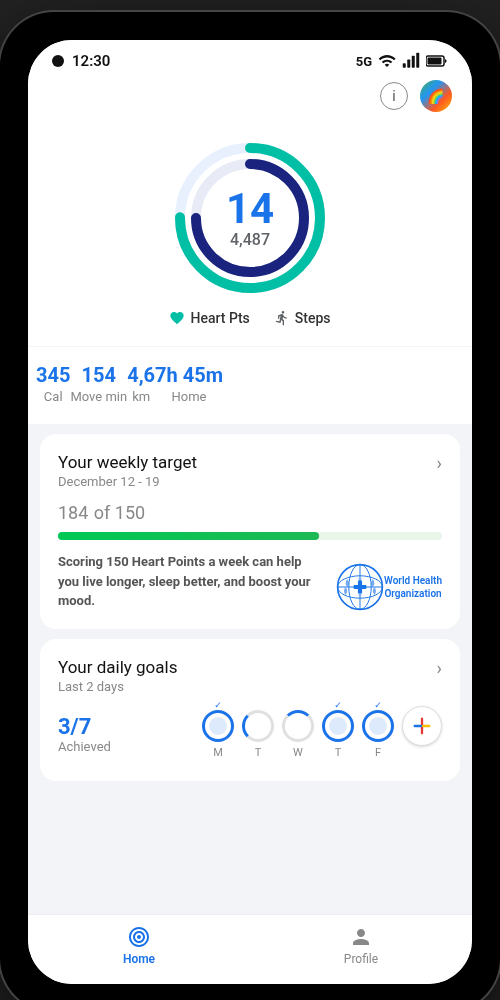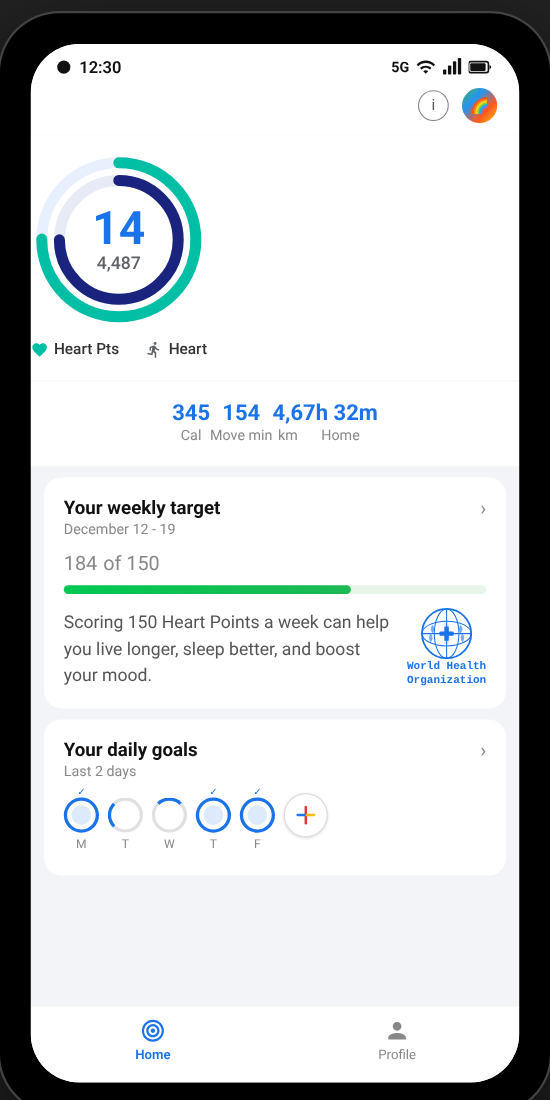--- a/index.html
+++ b/index.html
@@ -82,20 +82,21 @@
       padding: 0;
       background: #f2f4f7;
     }
     .scroll-area::-webkit-scrollbar { display: none; }
 
     
     .ring-section {
       background: #fff;
       display: flex;
       flex-direction: column;
+      align-items: center;
       padding: 16px 0 20px 0;
     }
     .ring-container {
       position: relative;
       width: 160px;
       height: 160px;
       margin-bottom: 12px;
     }
     .ring-container svg {
       width: 160px; height: 160px;
@@ -125,21 +126,21 @@
     }
     .legend-item {
       display: flex; align-items: center; gap: 5px;
       font-size: 14px; color: #333; font-weight: 500;
     }
 
     
     .stats-row {
       background: #fff;
       display: flex;
-      justify-content: center;
+      justify-content: flex-start;
       padding: 16px 8px 20px 8px;
       margin-top: 1px;
     }
     .stat-item { text-align: center; }
     .stat-value {
       font-size: 20px;
       font-weight: 700;
       color: #1a73e8;
     }
     .stat-label { font-size: 13px; color: #888; margin-top: 2px; }
@@ -149,21 +150,21 @@
       background: #fff;
       border-radius: 16px;
       margin: 10px 12px;
       padding: 18px 18px 18px 18px;
     }
     .card-header {
       display: flex;
       justify-content: space-between;
       align-items: flex-start;
     }
-    .card-title { font-size: 17px; font-weight: 700; color: #111; }
+    .card-title { font-size: 17px; font-weight: 400; color: #111; }
     .card-subtitle { font-size: 13px; color: #888; margin-top: 2px; }
     .chevron { font-size: 18px; color: #888; }
 
     
     .target-count {
       font-size: 22px;
       font-weight: 700;
       color: #1a73e8;
       margin-top: 10px;
     }
@@ -180,32 +181,32 @@
       background: linear-gradient(90deg, #00c853, #1db954);
       border-radius: 4px;
     }
     .target-bottom {
       display: flex;
       justify-content: space-between;
       align-items: flex-end;
       gap: 12px;
     }
     .target-desc {
-      font-size: 16px;
+      font-size: 13px;
       color: #555;
       line-height: 1.5;
       flex: 1;
+      font-weight: bold;
     }
     .who-logo {
       display: flex;
-      flex-direction: column;
+      flex-direction: row;
       align-items: center;
       gap: 0;
       flex-shrink: 0;
-      font-family: Liberation Mono, monospace;
     }
     .who-emblem {
       width: 48px; height: 48px;
     }
     .who-text {
       font-size: 10px;
       color: #1a73e8;
       text-align: center;
       font-weight: 600;
       line-height: 1.3;
@@ -326,40 +327,40 @@
           <div class="legend-item">
             <svg width="16" height="16" viewBox="0 0 24 24" fill="#00bfa5">
               <path d="M12 21.35l-1.45-1.32C5.4 15.36 2 12.28 2 8.5 2 5.42 4.42 3 7.5 3c1.74 0 3.41.81 4.5 2.09C13.09 3.81 14.76 3 16.5 3 19.58 3 22 5.42 22 8.5c0 3.78-3.4 6.86-8.55 11.54L12 21.35z"></path>
             </svg>
             <span>Heart Pts</span>
           </div>
           <div class="legend-item">
             <svg width="16" height="16" viewBox="0 0 24 24" fill="#5f6368">
               <path d="M13.49 5.48c1.1 0 2-.9 2-2s-.9-2-2-2-2 .9-2 2 .9 2 2 2zm-3.6 13.9l1-4.4 2.1 2v6h2v-7.5l-2.1-2 .6-3c1.3 1.5 3.3 2.5 5.5 2.5v-2c-1.9 0-3.5-1-4.3-2.4l-1-1.6c-.4-.6-1-1-1.7-1-.3 0-.5.1-.8.1l-5.2 2.2v4.7h2v-3.4l1.8-.7-1.6 8.1-4.9-1-.4 2 7 1.4z"></path>
             </svg>
-            <span>Heart</span>
+            <span>Steps</span>
           </div>
         </div>
       </div>
 
       <div class="stats-row">
         <div class="stat-item">
           <div class="stat-value">345</div>
           <div class="stat-label">Cal</div>
         </div>
         <div class="stat-item">
           <div class="stat-value">154</div>
           <div class="stat-label">Move min</div>
         </div>
         <div class="stat-item">
           <div class="stat-value">4,6</div>
           <div class="stat-label">km</div>
         </div>
         <div class="stat-item">
-          <div class="stat-value">7h 32m</div>
+          <div class="stat-value">7h 45m</div>
           <div class="stat-label">Home</div>
         </div>
       </div>
 
       <div class="card">
         <div class="card-header">
           <div>
             <div class="card-title">Your weekly target</div>
             <div class="card-subtitle">December 12 - 19</div>
           </div>
@@ -404,20 +405,24 @@
 
       <div class="card">
         <div class="card-header">
           <div>
             <div class="card-title">Your daily goals</div>
             <div class="card-subtitle">Last 2 days</div>
           </div>
           <span class="chevron">›</span>
         </div>
         <div class="goals-bottom">
+          <div>
+            <div class="achieved-count">3/7</div>
+            <div class="achieved-label">Achieved</div>
+          </div>
           <div class="day-circles">
 
             <div class="day-circle">
               <div style="position:relative;">
                 <span style="font-size:9px;color:#1a73e8;position:absolute;top:-10px;left:50%;transform:translateX(-50%);">✓</span>
                 <div style="width:32px;height:32px;border-radius:50%;border:3px solid #1a73e8;display:flex;align-items:center;justify-content:center;">
                   <div style="width:18px;height:18px;border-radius:50%;background:#1a73e8;opacity:0.15;"></div>
                 </div>
               </div>
               <span class="day-label">M</span>

